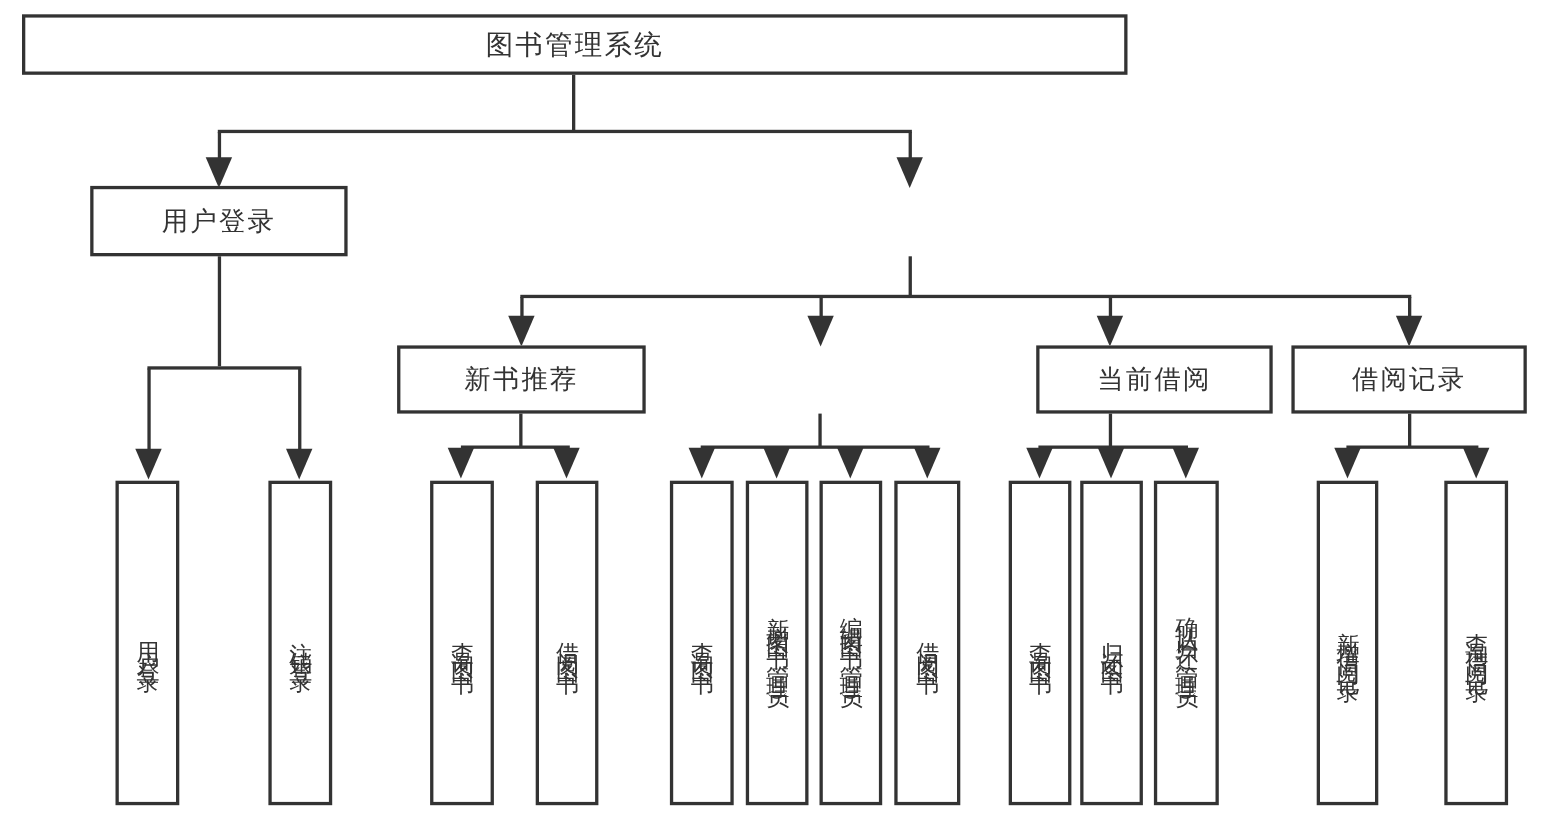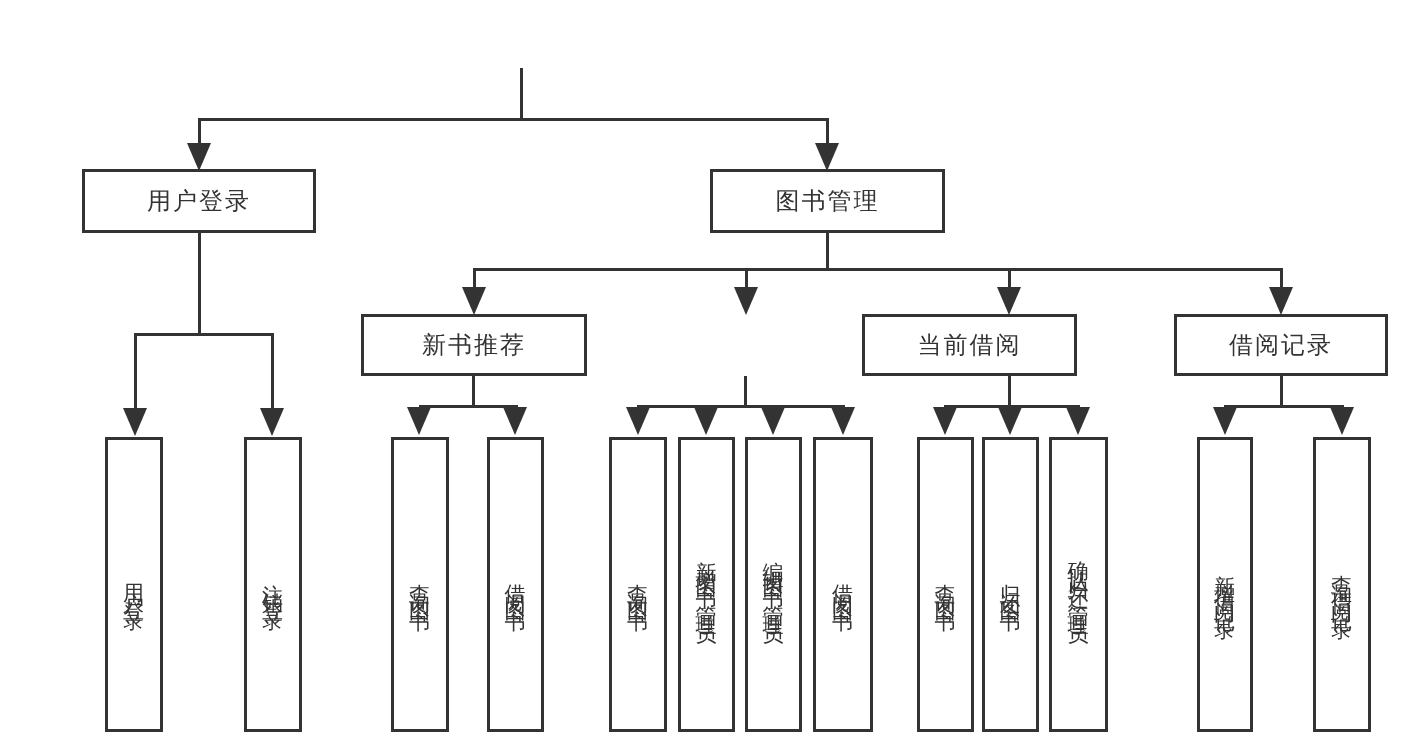--- a/index.html
+++ b/index.html
@@ -51,51 +51,51 @@
     position:absolute;left:1152px;top:714px;
     font-size:20px;color:rgba(168,168,168,0.9);
     letter-spacing:1px;white-space:nowrap;z-index:10;
   }
 </style>
 </head>
 <body>
 
 <div id="canvas">
 
+  <div class="box root" style="left:20px;top:13px;width:1005px;height:55px;">图书管理系统</div>
 
   <div class="vline" style="left:520px;top:68px;height:52px;"></div>
   <div class="hline" style="left:198px;top:118px;width:631px;"></div>
   <div class="vline" style="left:198px;top:120px;height:25px;"></div>
   <div class="arrow" style="left:187px;top:143px;"></div>
   <div class="vline" style="left:826px;top:120px;height:25px;"></div>
   <div class="arrow" style="left:815px;top:143px;"></div>
 
   <div class="box" style="left:82px;top:169px;width:234px;height:64px;">用户登录</div>
-  <div class="box" style="left:710px;top:169px;width:235px;height:64px;">图书管理</div>
 
   <div class="vline" style="left:198px;top:233px;height:100px;"></div>
   <div class="hline" style="left:134px;top:333px;width:140px;"></div>
   <div class="vline" style="left:134px;top:335px;height:74px;"></div>
   <div class="arrow" style="left:123px;top:408px;"></div>
   <div class="vline" style="left:271px;top:335px;height:74px;"></div>
   <div class="arrow" style="left:260px;top:408px;"></div>
 
   <div class="vline" style="left:826px;top:233px;height:37px;"></div>
   <div class="hline" style="left:473px;top:268px;width:810px;"></div>
   <div class="vline" style="left:473px;top:270px;height:18px;"></div>
   <div class="arrow" style="left:462px;top:287px;"></div>
   <div class="vline" style="left:745px;top:270px;height:18px;"></div>
   <div class="arrow" style="left:734px;top:287px;"></div>
   <div class="vline" style="left:1008px;top:270px;height:18px;"></div>
   <div class="arrow" style="left:997px;top:287px;"></div>
   <div class="vline" style="left:1280px;top:270px;height:18px;"></div>
   <div class="arrow" style="left:1269px;top:287px;"></div>
 
   <div class="box" style="left:361px;top:314px;width:226px;height:62px;">新书推荐</div>
-  <div class="box" style="left:862px;top:314px;width:215px;height:62px;">当前借阅</div>
+  <div class="box" style="left:942px;top:314px;width:215px;height:62px;">当前借阅</div>
   <div class="box" style="left:1174px;top:314px;width:214px;height:62px;">借阅记录</div>
 
   <div class="vline" style="left:472px;top:376px;height:31px;"></div>
   <div class="hline" style="left:419px;top:405px;width:99px;"></div>
   <div class="arrow" style="left:407px;top:407px;"></div>
   <div class="arrow" style="left:503px;top:407px;"></div>
 
   <div class="vline" style="left:744px;top:376px;height:31px;"></div>
   <div class="hline" style="left:637px;top:405px;width:208px;"></div>
   <div class="arrow" style="left:626px;top:407px;"></div>

